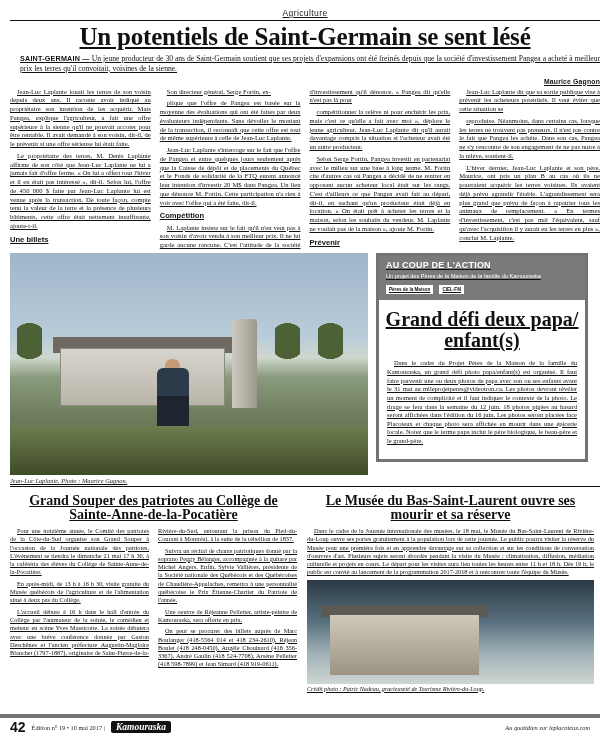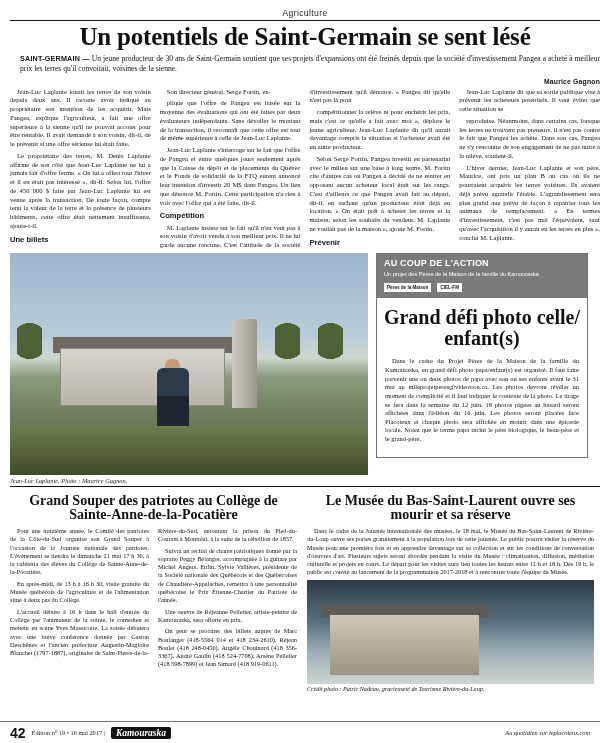--- a/index.html
+++ b/index.html
@@ -4,21 +4,21 @@
 <style>
   html,body{margin:0;padding:0;}
   body{
     width:600px;height:743px;
     background:#ffffff;
     font-family:"Liberation Serif", serif;
     color:#111;
     overflow:hidden;
     position:relative;
   }
-  .page{position:relative;width:600px;height:743px;box-sizing:border-box;padding:6px 0 0 10px;}
+  .page{position:relative;width:600px;height:743px;box-sizing:border-box;padding:6px 0 0 10px;text-decoration:underline;}
 
   .kicker{
     text-align:center;font-family:"Liberation Sans",sans-serif;
     font-size:8.5px;letter-spacing:.4px;color:#222;margin:2px 0 1px 0;
   }
   .rule{height:1px;background:#111;margin:2px 0 3px 0;}
 
   h1.headline{
     font-family:"Liberation Serif",serif;
     font-weight:bold;font-size:25px;line-height:1.02;
@@ -83,21 +83,21 @@
   .photo .tree{
     position:absolute;top:30%;width:7%;height:22%;
     background:radial-gradient(circle at 50% 45%, #4d6136 0 60%, rgba(0,0,0,0) 61%);
   }
   .caption{
     font-size:6.4px;font-style:italic;margin:2px 0 0 0;color:#222;
   }
 
   
   .promo{
-    border:1px solid #737373;padding:0;overflow:hidden;
+    border:3px solid #737373;padding:0;overflow:hidden;
   }
   .promo-top{
     background:#7a7a7a;color:#fff;padding:5px 7px 6px 7px;position:relative;
   }
   .promo-top .small{
     font-family:"Liberation Sans",sans-serif;font-size:5.6px;line-height:1.25;
   }
   .promo-title{
     font-family:"Liberation Sans",sans-serif;font-weight:bold;
     font-size:9px;line-height:1.05;letter-spacing:.2px;margin-bottom:3px;
@@ -138,22 +138,22 @@
     background:linear-gradient(#cfc9bc,#9b9484);
   }
   .photo3 .roof{
     position:absolute;left:5%;bottom:64%;width:58%;height:12%;
     background:#5c5a55;
   }
   .cap2{font-size:6.1px;font-style:italic;margin-top:2px;}
 
   
   .footer{
-    position:absolute;left:0;bottom:0;width:600px;height:22px;
-    border-top:1px solid #737373;display:flex;align-items:center;
+    position:absolute;left:0;bottom:7px;width:600px;height:22px;
+    border-top:4px solid #737373;display:flex;align-items:center;
     padding:0 10px;box-sizing:border-box;background:#fff;
   }
   .pageno{font-family:"Liberation Sans",sans-serif;font-weight:bold;font-size:14px;margin-right:6px;}
   .foot-ed{font-size:6.3px;color:#222;margin-right:6px;}
   .foot-logo{
     font-family:"Liberation Serif",serif;font-style:italic;font-weight:bold;
     font-size:9.5px;background:#111;color:#fff;padding:1px 5px;border-radius:2px;
   }
   .foot-right{margin-left:auto;font-size:6.3px;font-style:italic;color:#222;}
 </style>
@@ -213,21 +213,21 @@
     <div class="mid-right">
       <div class="promo">
         <div class="promo-top">
           <div class="promo-title">AU COUP DE L'ACTION</div>
           <div class="small">Un projet des Pères de la Maison de la famille du Kamouraska</div>
           <div class="promo-logos">
             <span class="logo-box">Pères de la Maison</span>
             <span class="logo-box">CIEL-FM</span>
           </div>
         </div>
-        <div class="promo-head">Grand défi photo celle/ enfant(s)</div>
+        <div class="promo-head">Grand défi deux papa/ enfant(s)</div>
         <div class="promo-body">
           <p>Dans le cadre du Projet Pères de la Maison de la famille du Kamouraska, un grand défi photo papa/enfant(s) est organisé. Il faut faire parvenir une ou deux photos de papa avec son ou ses enfants avant le 31 mai au mlleprojetperes@videotron.ca. Les photos devront révéler un moment de complicité et il faut indiquer le contexte de la photo. Le tirage se fera dans la semaine du 12 juin. 18 photos pigées au hasard seront affichées dans l'édition du 16 juin. Les photos seront placées face Placoteux et chaque photo sera affichée en mourir dans une épicerie locale. Notez que le terme papa inclut le père biologique, le beau-père et le grand-père.</p>
         </div>
       </div>
     </div>
 
   </div>
 
   <div class="rule"></div>
 

